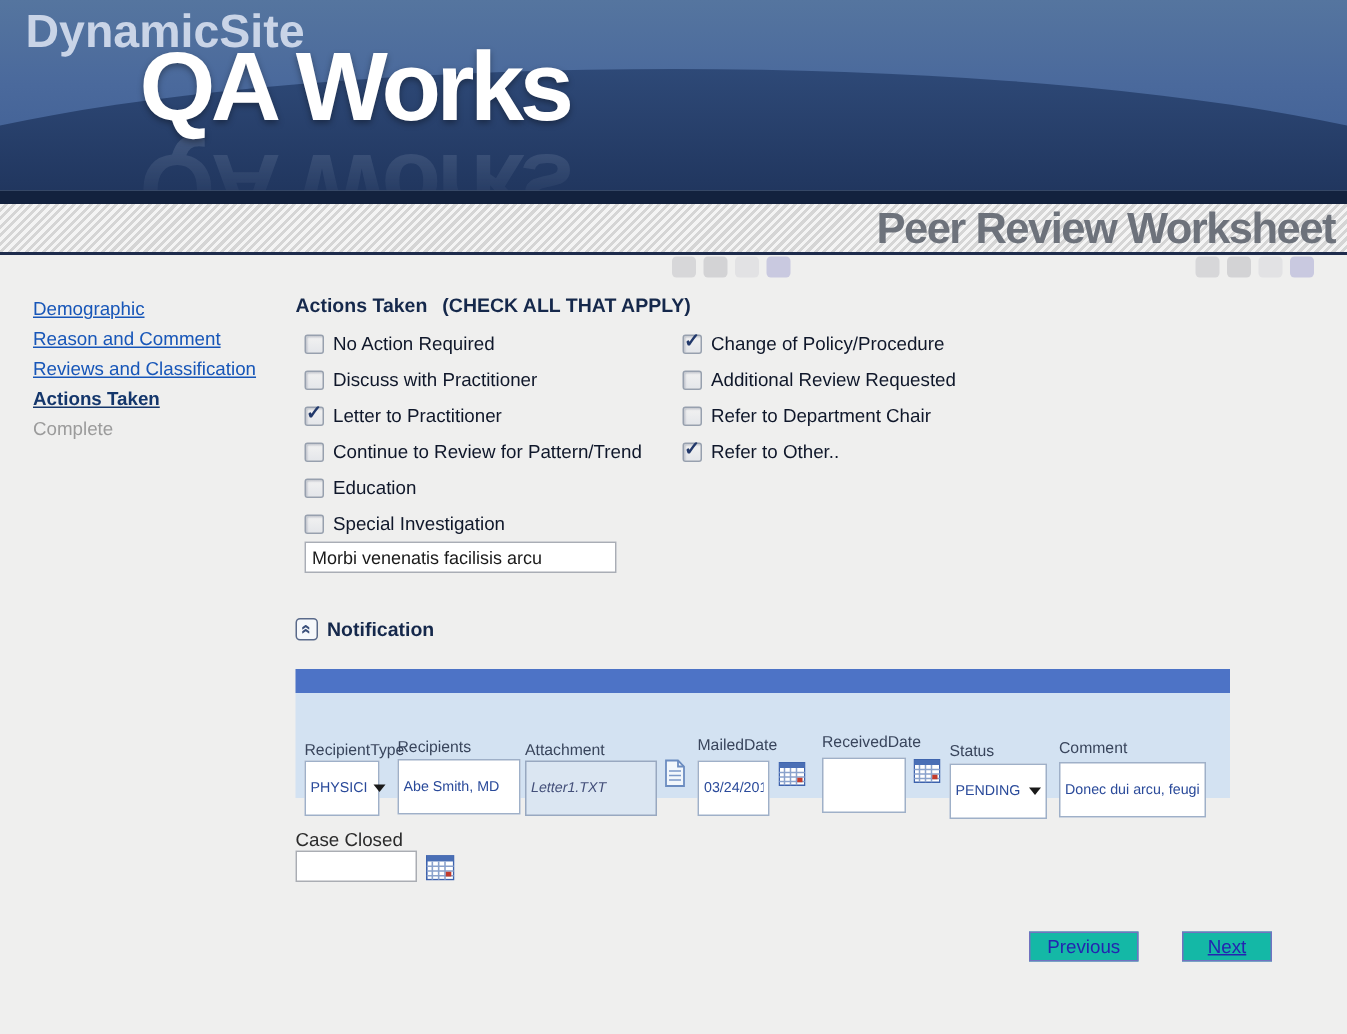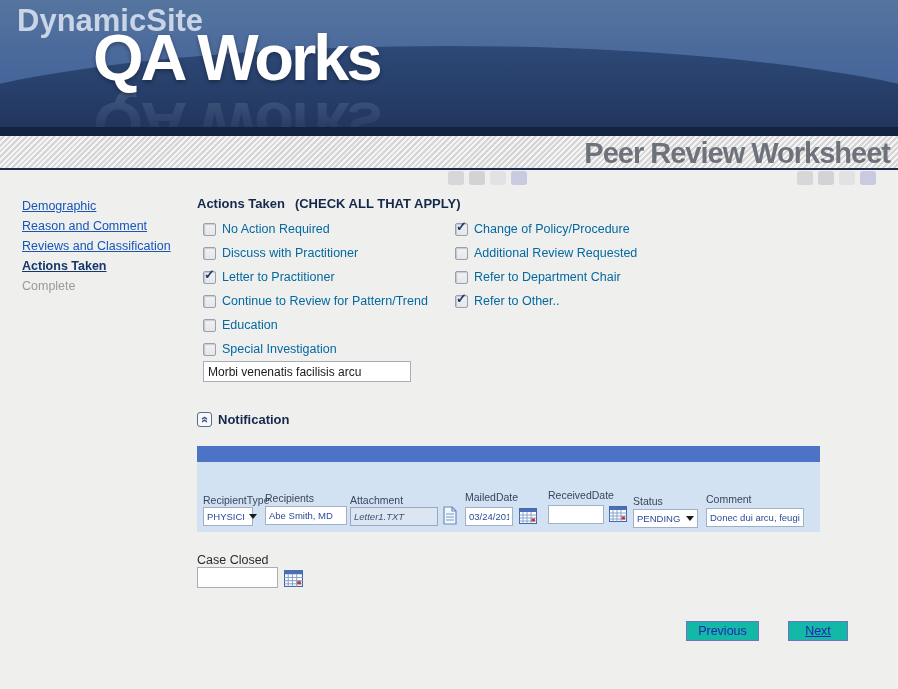--- a/index.html
+++ b/index.html
@@ -56,40 +56,40 @@
   .cbcol.left { left:203px; top:217px; }
   .cbcol.right { left:455px; top:217px; }
   .cbrow { display:flex; align-items:center; height:24px; }
   .checkbox { position:relative; width:13px; height:13px; flex:0 0 13px;
     border:1px solid #97a0ae; border-radius:2px;
     background:linear-gradient(180deg,#f2f2f2 0%, #e4e6ea 100%);
     box-shadow:inset 1px 1px 1px rgba(120,130,150,0.35); cursor:pointer; }
   .checkbox .mark { display:none; position:absolute; left:0px; top:-4px; font-size:13px;
     font-weight:bold; color:#22396b; line-height:13px; }
   .checkbox.checked .mark { display:block; }
-  .cblabel { margin-left:6px; font-size:12.5px; color:#0369a1; white-space:nowrap; }
+  .cblabel { margin-left:6px; font-size:12.5px; color:#0f172a; white-space:nowrap; }
 
   .other-input { position:absolute; left:203px; top:361px; width:208px; height:21px;
     border:1px solid #a9adb5; background:#ffffff; font-family:"Liberation Sans",sans-serif;
     font-size:12px; color:#1a1a1a; padding:0 4px; }
 
   
   .notif-header { position:absolute; left:197px; top:412px; display:flex; align-items:center; }
   .collapse-icon { width:15px; height:15px; border:1px solid #5a6a8a; border-radius:3px;
     background:#f6f8fb; color:#3a4f7a; font-size:12px; font-weight:bold; line-height:13px;
     text-align:center; cursor:pointer; }
   .collapse-icon .glyph { display:inline-block; transform:rotate(90deg); }
   .notif-title { margin-left:6px; font-size:13px; font-weight:bold; color:#15284b; }
 
   .notif-bar { position:absolute; left:197px; top:446px; width:623px; height:16px; background:#4d73c6; }
   .notif-panel { position:absolute; left:197px; top:462px; width:623px; height:70px; background:#d3e2f2; }
 
   .field { position:absolute; }
   .field .flabel { font-size:10.5px; color:#39455c; white-space:nowrap; }
-  .field input, .field .pseudo-select { display:block; height:19px; border:1px solid #9fb0c8;
+  .field input, .field .pseudo-select { display:block; height:37px; border:1px solid #9fb0c8;
     background:#ffffff; font-family:"Liberation Sans",sans-serif; font-size:9.5px; color:#2a4a9a;
     padding:0 3px; }
   .pseudo-select { display:flex !important; align-items:center; justify-content:space-between; cursor:pointer; }
   .pseudo-select .arrow { width:0; height:0; border-left:4px solid transparent;
     border-right:4px solid transparent; border-top:5px solid #1a1a1a; margin-left:4px; }
   .field input.readonly { background:#dbe6f2; border:1px solid #98a8c0; font-style:italic; color:#44507a; }
 
   .icon-btn { position:absolute; cursor:pointer; }
 
   

